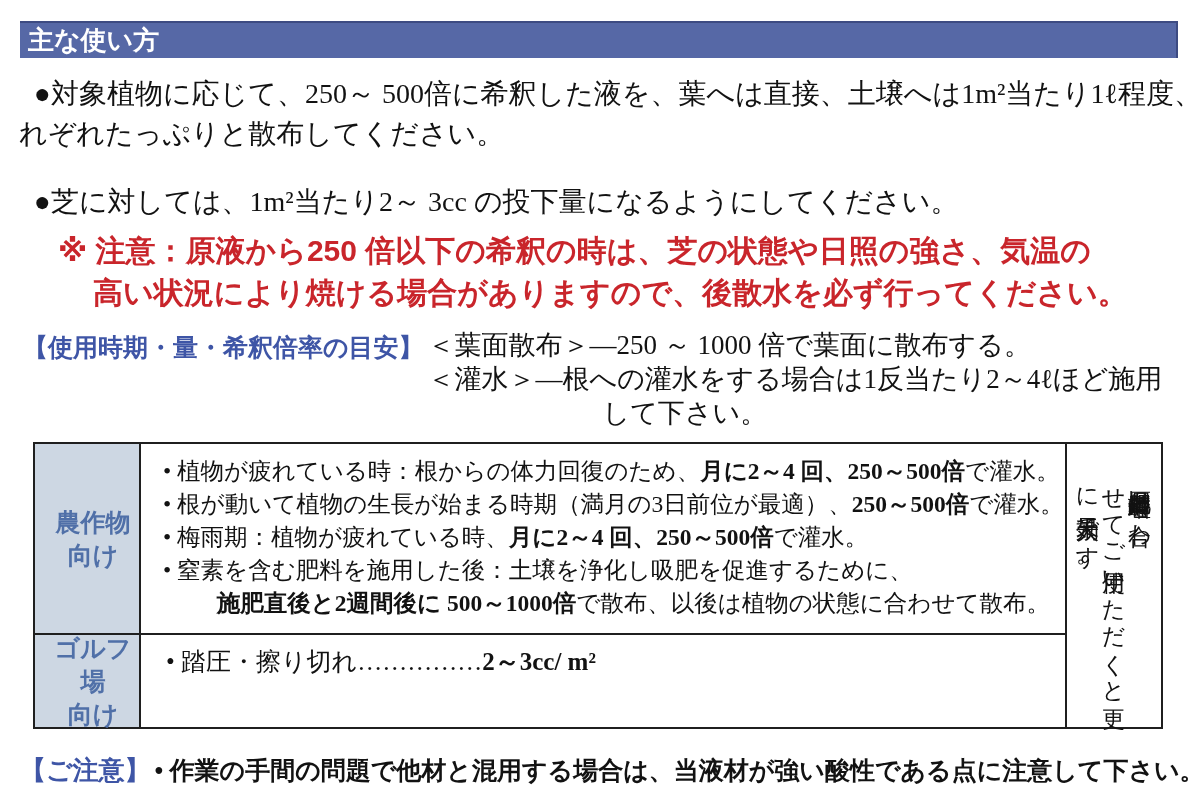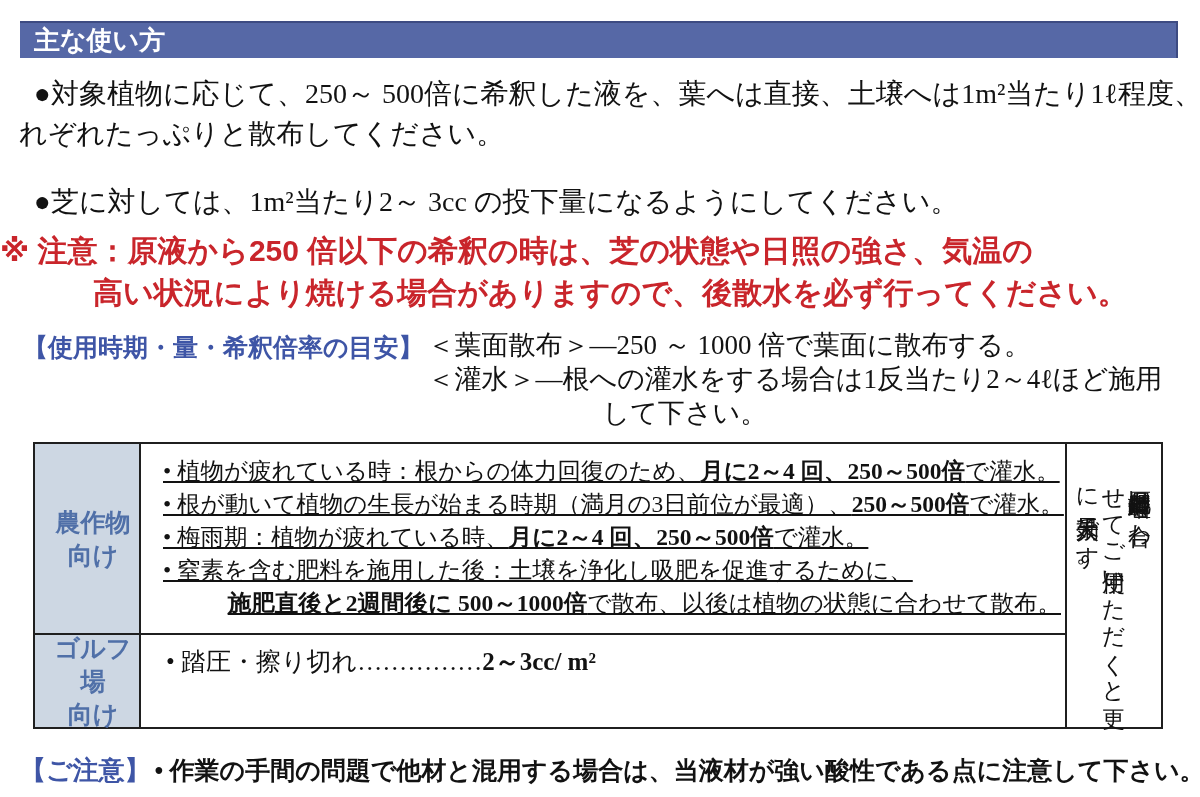--- a/index.html
+++ b/index.html
@@ -22,36 +22,36 @@
 
   .title-bar {
     margin: 21px 22px 0 20px;
     height: 37px;
     background: var(--header-bg);
     border-top: 2px solid #3d4b82;
     border-right: 2px solid #3d4b82;
     color: var(--header-text);
     font-size: 26px; font-weight: bold;
     line-height: 35px;
-    padding-left: 14px;
+    padding-left: 8px;
   }
 
   .para { font-size: 28px; line-height: 40px; margin-left: 19px; white-space: nowrap; }
   .para1 { margin-top: 16px; }
   .para2 { margin-top: 28px; }
   .bullet-line { margin-left: 15px; }
 
   .warning {
     margin-top: 8px;
     color: var(--warning-red);
     font-weight: bold;
     font-size: 30px; line-height: 42px;
     white-space: nowrap;
   }
-  .warning .w1 { }
+  .warning .w1 { margin-left: 58px; }
   .warning .w2 { margin-left: 93px; }
 
   .usage { display: flex; margin: 14px 0 0 23px; }
   .usage-label {
     color: var(--accent-blue);
     font-weight: bold; font-size: 25px;
     white-space: nowrap; padding-top: 3px;
   }
   .usage-lines { font-size: 27px; line-height: 34px; white-space: nowrap; padding-left: 4px; }
   .usage-line3 { padding-left: 175px; }
@@ -75,23 +75,22 @@
     border-right: 2px solid var(--table-border);
     padding-left: 12px;
   }
   .lbl1 { grid-column: 1; grid-row: 1; border-bottom: 2px solid var(--table-border); }
   .lbl2 { grid-column: 1; grid-row: 2; }
   .content1 {
     grid-column: 2; grid-row: 1;
     border-bottom: 2px solid var(--table-border);
     border-right: 2px solid var(--table-border);
     font-size: 23.5px; line-height: 33px;
-    padding: 11px 4px 0 22px;
+    padding: 11px 15px 0 22px;
     white-space: nowrap;
-    text-decoration: underline;
   }
   .content1 .cont { padding-left: 25px; text-align: right; }
   .content2 {
     grid-column: 2; grid-row: 2;
     border-right: 2px solid var(--table-border);
     font-size: 25px; line-height: 36px;
     padding: 9px 0 0 25px;
     display: grid; grid-template-columns: 455px auto;
     white-space: nowrap;
   }

